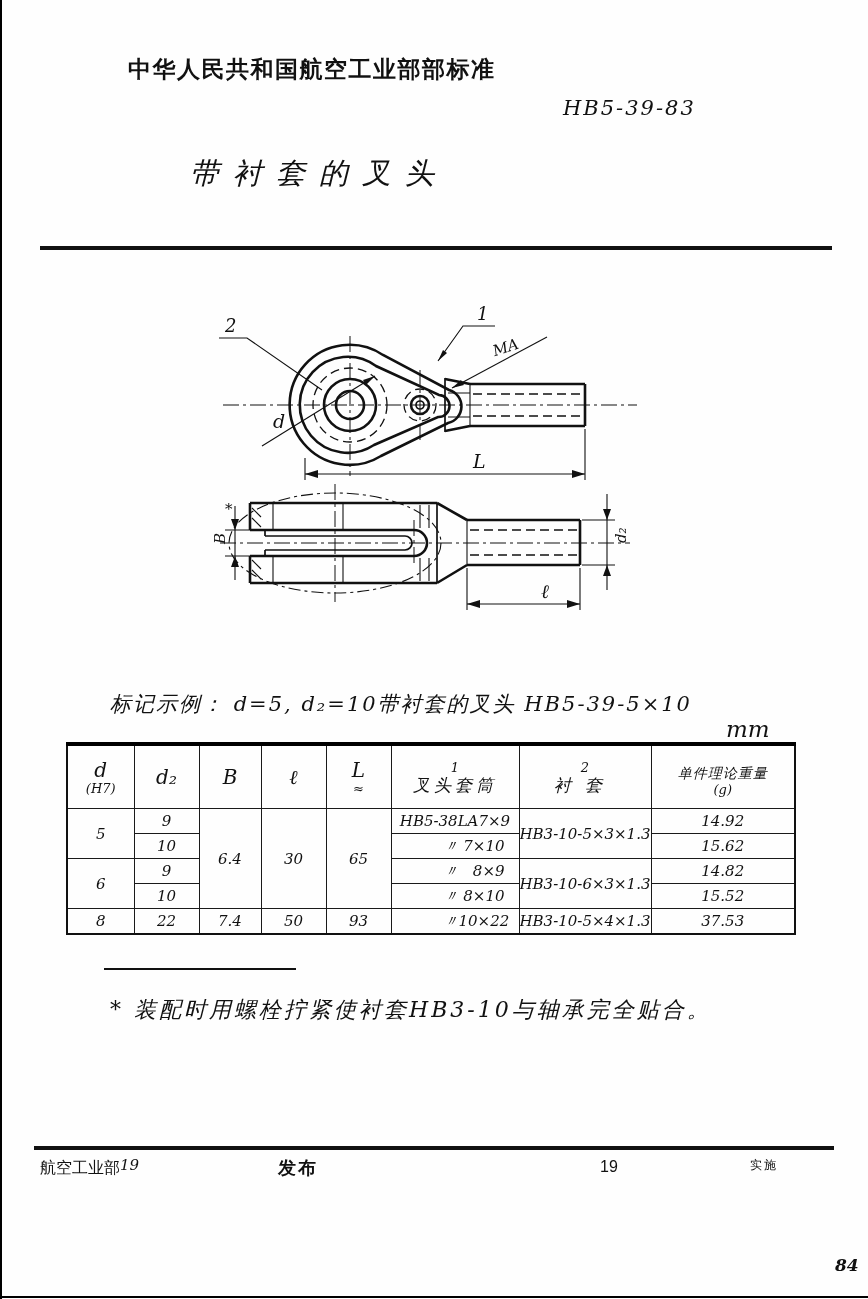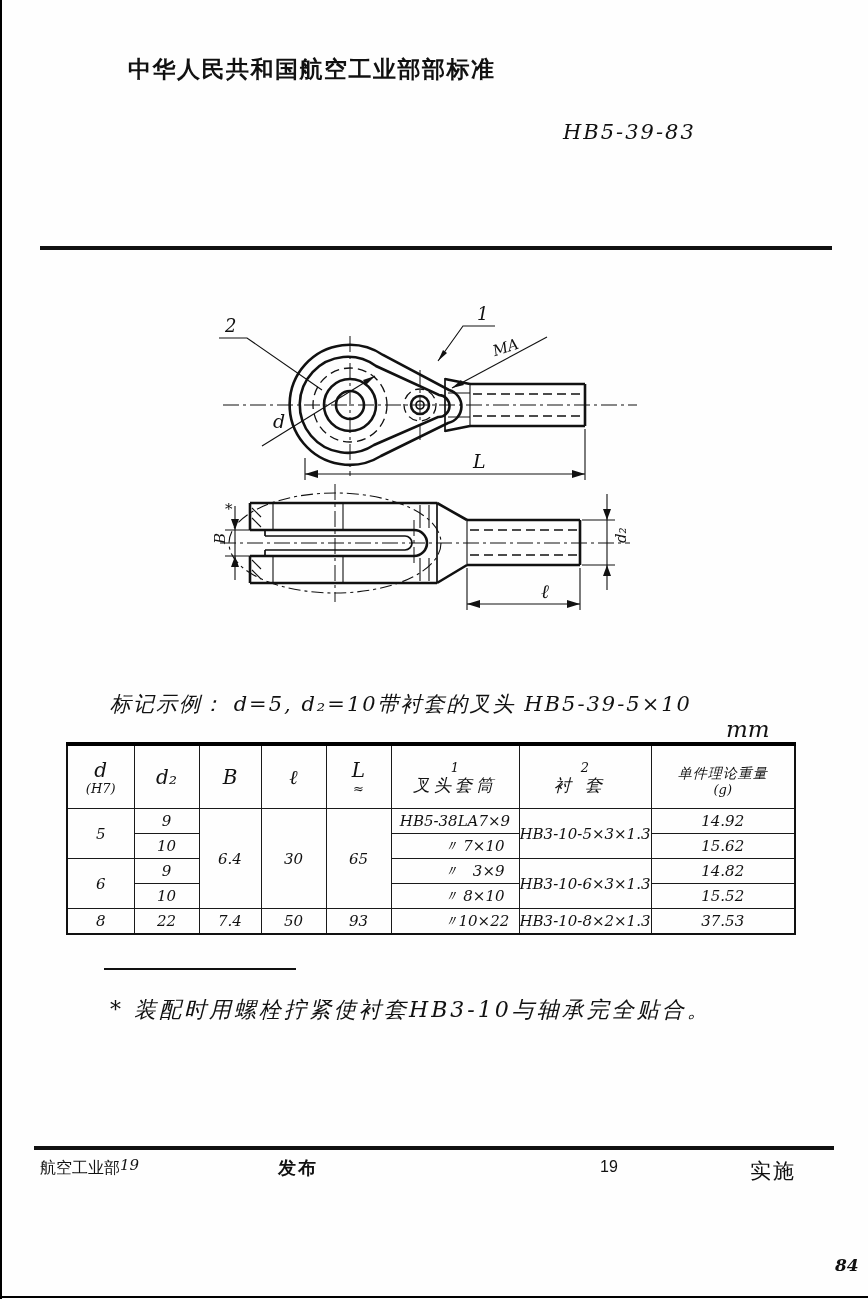--- a/index.html
+++ b/index.html
@@ -42,21 +42,22 @@
 </style>
 </head>
 <body>
 
 <div class="page">
 
   <div class="abs edge-left"></div>
   <div class="abs edge-bottom"></div>
 
   <div class="abs printed" style="left:128px;top:54px;font-size:23px;letter-spacing:1.5px;">中华人民共和国航空工业部部标准</div>
-  <div class="abs hw" style="left:563px;top:120px;font-size:21px;letter-spacing:2px;">HB5-39-83</div>
+  <div class="abs hw" style="left:563px;top:96px;font-size:21px;letter-spacing:2px;">HB5-39-83</div>
+  <div class="abs hw" style="left:190px;top:154px;font-size:29px;letter-spacing:14px;">带衬套的叉头</div>
   <div class="abs rule" style="left:40px;top:246px;width:792px;height:4px;"></div>
 
   <div class="abs" style="left:205px;top:298px;">
   <svg width="450" height="358" viewBox="0 0 450 358">
 
     <path class="cl" d="M18,107 H432"></path>
     <path class="cl" d="M145,38 V178"></path>
     <path class="cl" d="M215,72 V142"></path>
     <path class="thick" d="M178,57 A60,60 0 1 0 176,158 L243,125 A17,17 0 0 0 244,92 Z"></path>
     <path class="thick" d="M171,68 A48,48 0 1 0 169,147 L233,119 A11,11 0 0 0 234,97 Z"></path>
@@ -193,21 +194,21 @@
         </div>
       </td>
       <td class="hw num">15.62</td>
     </tr>
     <tr class="trow">
       <td rowspan="2" class="hw num">6</td>
       <td class="hw num">9</td>
       <td class="hw num">
         <div class="ditto-cell">
           <span>〃</span>
-          <span>3×9</span>
+          <span>8×9</span>
         </div>
       </td>
       <td rowspan="2" class="hw bush">HB3-10-6×3×1.3</td>
       <td class="hw num">14.82</td>
     </tr>
     <tr class="trow">
       <td class="hw num">10</td>
       <td class="hw num">
         <div class="ditto-cell">
           <span>〃</span>
@@ -221,32 +222,32 @@
       <td class="hw num">22</td>
       <td class="hw num">7.4</td>
       <td class="hw num">50</td>
       <td class="hw num">93</td>
       <td class="hw num">
         <div class="ditto-cell">
           <span>〃</span>
           <span>10×22</span>
         </div>
       </td>
-      <td class="hw bush">HB3-10-8×2×1.3</td>
+      <td class="hw bush">HB3-10-5×4×1.3</td>
       <td class="hw num">37.53</td>
     </tr>
   </tbody>
     </table>
 
   <div class="abs rule" style="left:104px;top:968px;width:192px;height:2px;"></div>
   <div class="abs hw" style="left:110px;top:995px;font-size:22px;letter-spacing:3px;font-style:italic;">* 装配时用螺栓拧紧使衬套HB3-10与轴承完全贴合。</div>
 
   <div class="abs rule" style="left:34px;top:1146px;width:800px;height:4px;"></div>
   <div class="abs" style="left:40px;top:1158px;font-size:16px;">
     <span>航空工业部</span><span class="hw" style="font-size:15px;position:relative;top:-3px;">19</span>
   </div>
   <div class="abs printed" style="left:278px;top:1156px;font-size:18px;letter-spacing:2px;">发布</div>
   <div class="abs" style="left:600px;top:1158px;font-size:16px;">19</div>
-  <div class="abs" style="left:750px;top:1157px;font-size:21px;letter-spacing:2px;">实施</div>
+  <div class="abs" style="left:750px;top:1157px;font-size:12px;letter-spacing:2px;">实施</div>
 
   <div class="abs hw" style="left:835px;top:1255px;font-size:17px;font-weight:bold;">84</div>
 
 </div>
 
 </body></html>

